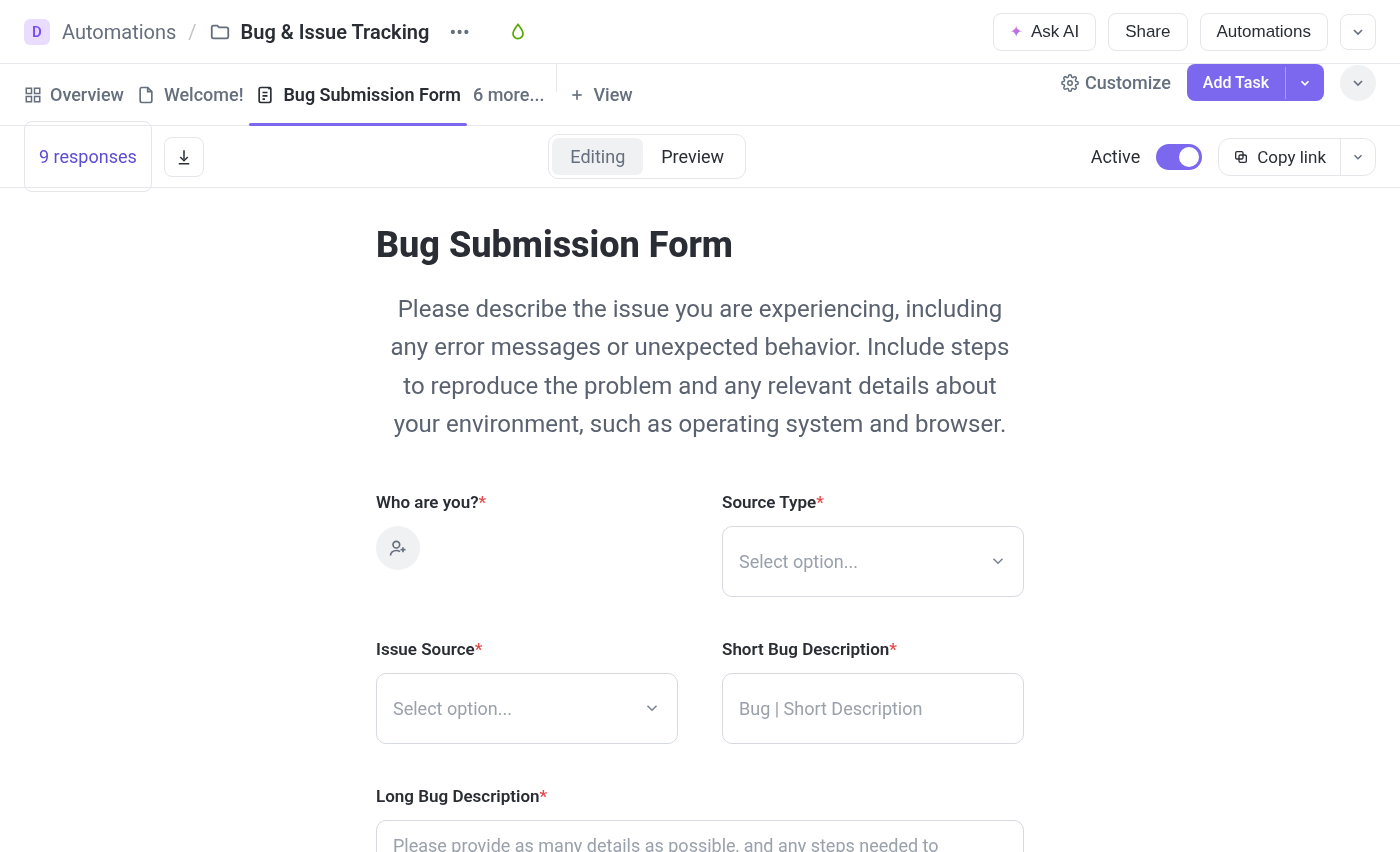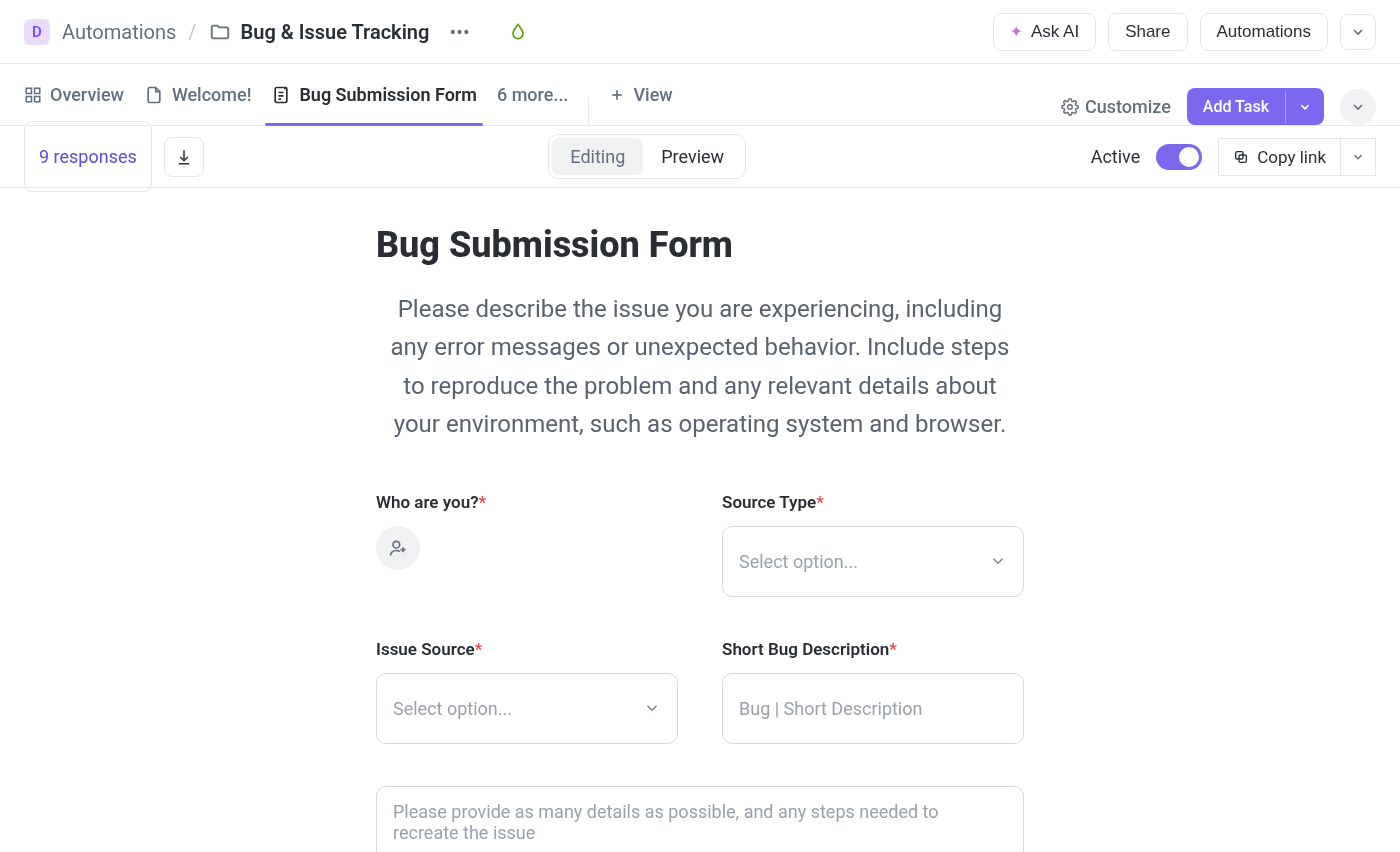--- a/index.html
+++ b/index.html
@@ -62,25 +62,25 @@
   .ai-sparkle {
     font-size: 16px;
     background: linear-gradient(135deg,#fb7dcd,#7b68ee);
     -webkit-background-clip: text;
     -webkit-text-fill-color: transparent;
   }
 
   
   .tabsbar {
     display: flex;
-    align-items: flex-end;
+    align-items: flex-start;
     padding: 0 24px;
     height: 62px;
     border-bottom: 1px solid #e8e8ec;
-    gap: 20px;
+    gap: 12px;
   }
   .tab-item {
     display: flex; align-items: center; gap: 8px;
     color: #656f7d;
     font-size: 18px;
     font-weight: 500;
     height: 100%;
     cursor: pointer;
     position: relative;
   }
@@ -181,21 +181,21 @@
     position: absolute;
     width: 20px; height: 20px;
     background: #fff;
     border-radius: 50%;
     top: 3px; right: 3px;
   }
 
   .copy-split {
     display: inline-flex; align-items: stretch;
     border: 1px solid #e6e6ea;
-    border-radius: 0;
+    border-radius: 12px;
     overflow: hidden;
   }
   .copy-main {
     display: flex; align-items: center; gap: 8px;
     padding: 8px 14px; font-size: 17px; color: #2a2e34;
     cursor: pointer;
   }
   .copy-caret {
     display: flex; align-items: center; justify-content: center;
     padding: 0 10px;
@@ -452,17 +452,20 @@
     </div>
 
     <div class="field">
       <div class="field-label">
         <span>Short Bug Description</span><span class="req">*</span>
       </div>
       <input type="text" class="text-input" placeholder="Bug | Short Description" style="">
     </div>
 
     <div class="field full">
+      <div class="field-label">
+        <span>Long Bug Description</span><span class="req">*</span>
+      </div>
       <textarea class="text-input" placeholder="Please provide as many details as possible, and any steps needed to recreate the issue" style=""></textarea>
     </div>
 
   </div>
 </div>
 
 </body></html>

